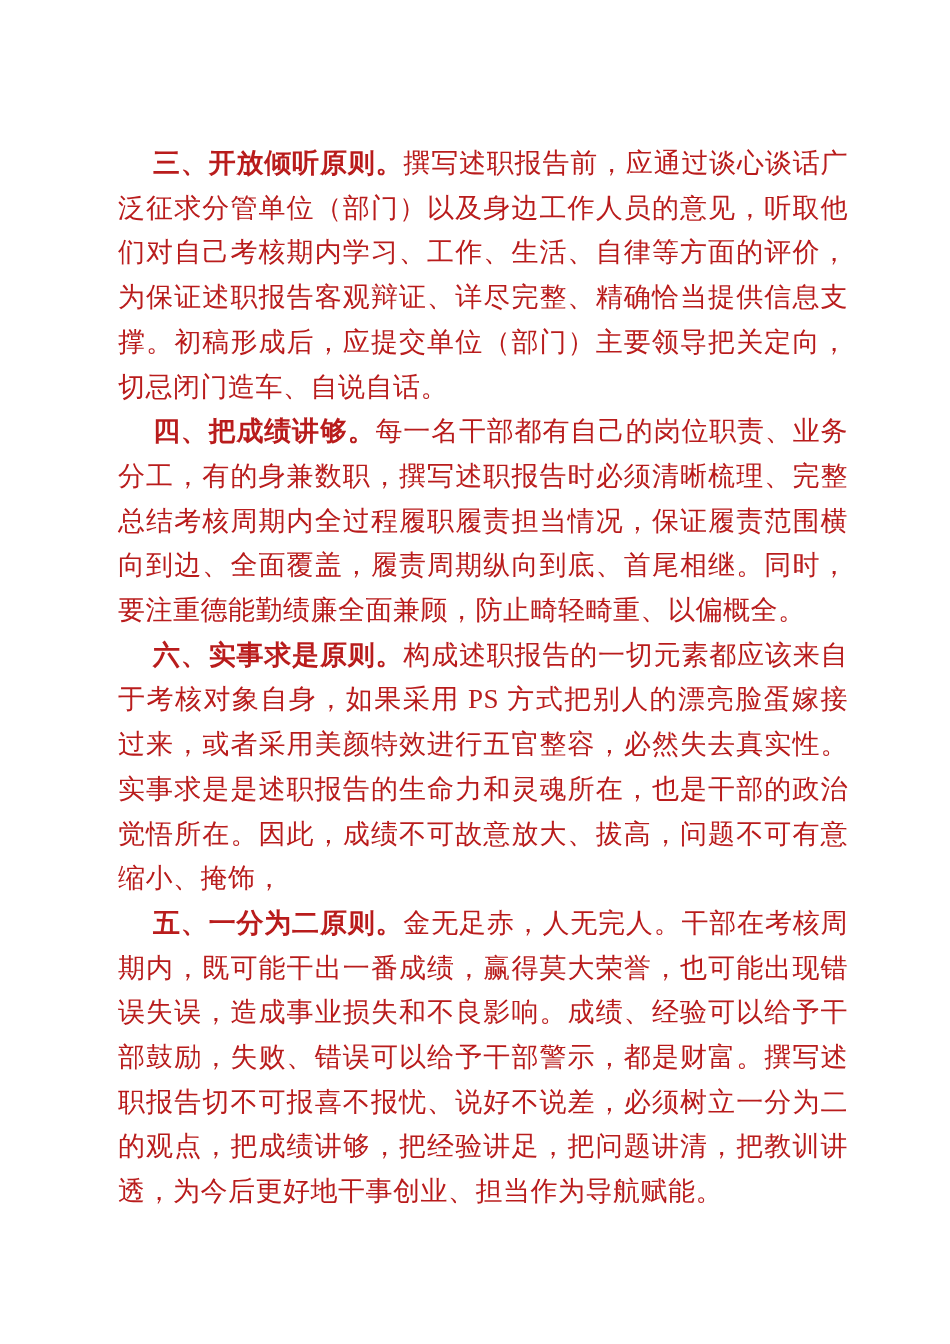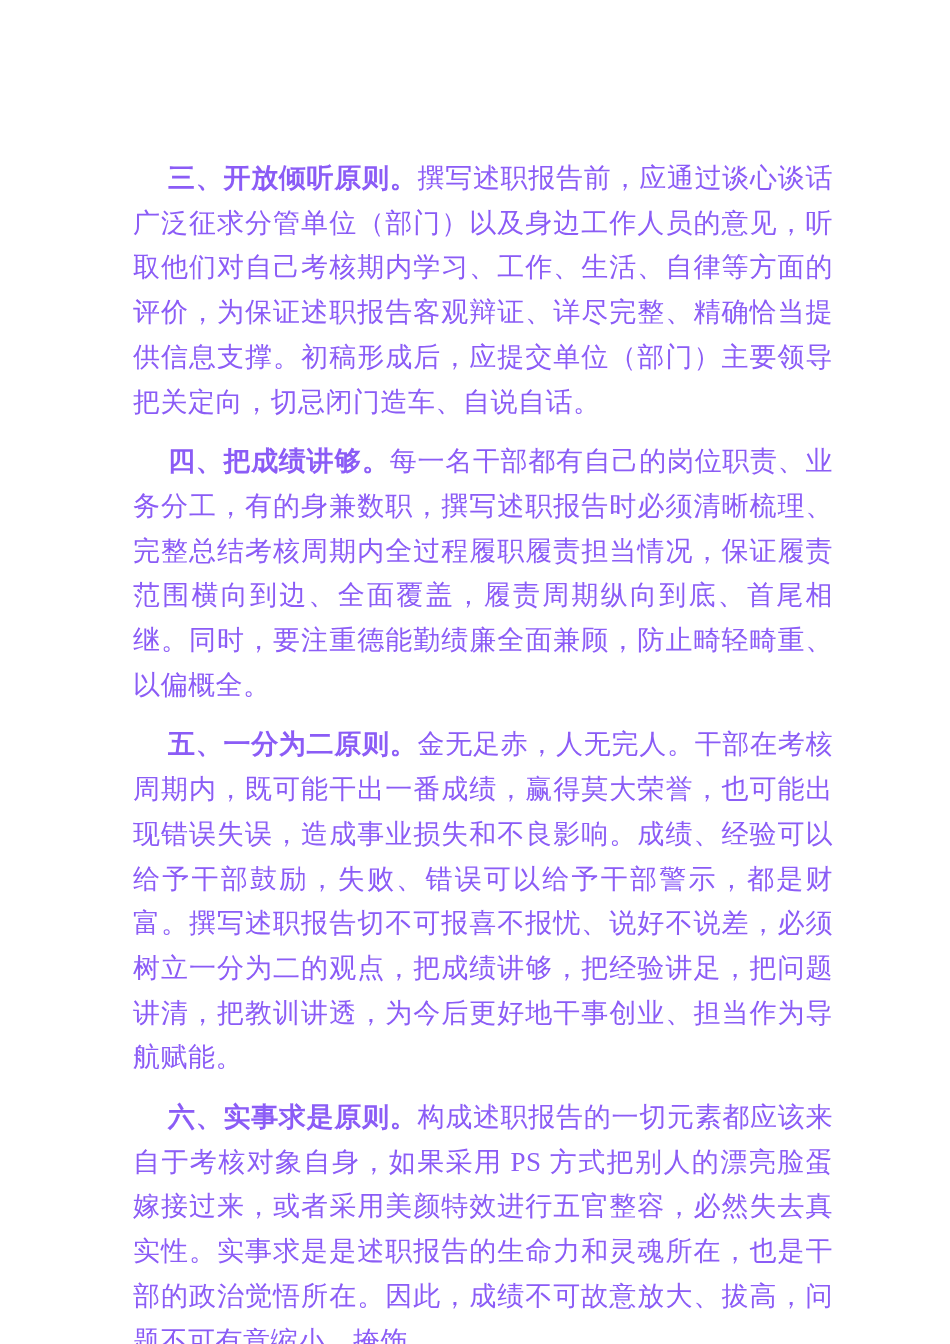--- a/index.html
+++ b/index.html
@@ -13,23 +13,23 @@
     overflow: hidden;
   }
   .page {
     box-sizing: border-box;
     width: 950px;
     height: 1344px;
     padding: 141px 102px 0 118px;
     background: #ffffff;
   }
   .para {
-    margin: 15px;
+    margin: 0;
     padding: 0;
-    color: #8b5cf6;
+    color: #b91c1c;
     font-family: "Liberation Serif", serif;
     font-size: 27px;
     line-height: 44.7px;
     text-align: justify;
     text-indent: 35px;
     letter-spacing: 0.5px;
   }
   .para-heading {
     font-weight: 700;
     font-family: "Liberation Sans", sans-serif;
@@ -37,17 +37,17 @@
 </style>
 </head>
 <body>
 
 <div class="page">
 
   <p class="para"><span class="para-heading">三、开放倾听原则。</span><span>撰写述职报告前，应通过谈心谈话广泛征求分管单位（部门）以及身边工作人员的意见，听取他们对自己考核期内学习、工作、生活、自律等方面的评价，为保证述职报告客观辩证、详尽完整、精确恰当提供信息支撑。初稿形成后，应提交单位（部门）主要领导把关定向，切忌闭门造车、自说自话。</span></p>
 
   <p class="para"><span class="para-heading">四、把成绩讲够。</span><span>每一名干部都有自己的岗位职责、业务分工，有的身兼数职，撰写述职报告时必须清晰梳理、完整总结考核周期内全过程履职履责担当情况，保证履责范围横向到边、全面覆盖，履责周期纵向到底、首尾相继。同时，要注重德能勤绩廉全面兼顾，防止畸轻畸重、以偏概全。</span></p>
 
+  <p class="para"><span class="para-heading">六、实事求是原则。</span><span>构成述职报告的一切元素都应该来自于考核对象自身，如果采用 PS 方式把别人的漂亮脸蛋嫁接过来，或者采用美颜特效进行五官整容，必然失去真实性。实事求是是述职报告的生命力和灵魂所在，也是干部的政治觉悟所在。因此，成绩不可故意放大、拔高，问题不可有意缩小、掩饰，</span></p>
+
   <p class="para"><span class="para-heading">五、一分为二原则。</span><span>金无足赤，人无完人。干部在考核周期内，既可能干出一番成绩，赢得莫大荣誉，也可能出现错误失误，造成事业损失和不良影响。成绩、经验可以给予干部鼓励，失败、错误可以给予干部警示，都是财富。撰写述职报告切不可报喜不报忧、说好不说差，必须树立一分为二的观点，把成绩讲够，把经验讲足，把问题讲清，把教训讲透，为今后更好地干事创业、担当作为导航赋能。</span></p>
-
-  <p class="para"><span class="para-heading">六、实事求是原则。</span><span>构成述职报告的一切元素都应该来自于考核对象自身，如果采用 PS 方式把别人的漂亮脸蛋嫁接过来，或者采用美颜特效进行五官整容，必然失去真实性。实事求是是述职报告的生命力和灵魂所在，也是干部的政治觉悟所在。因此，成绩不可故意放大、拔高，问题不可有意缩小、掩饰，</span></p>
 
 </div>
 
 </body></html>

